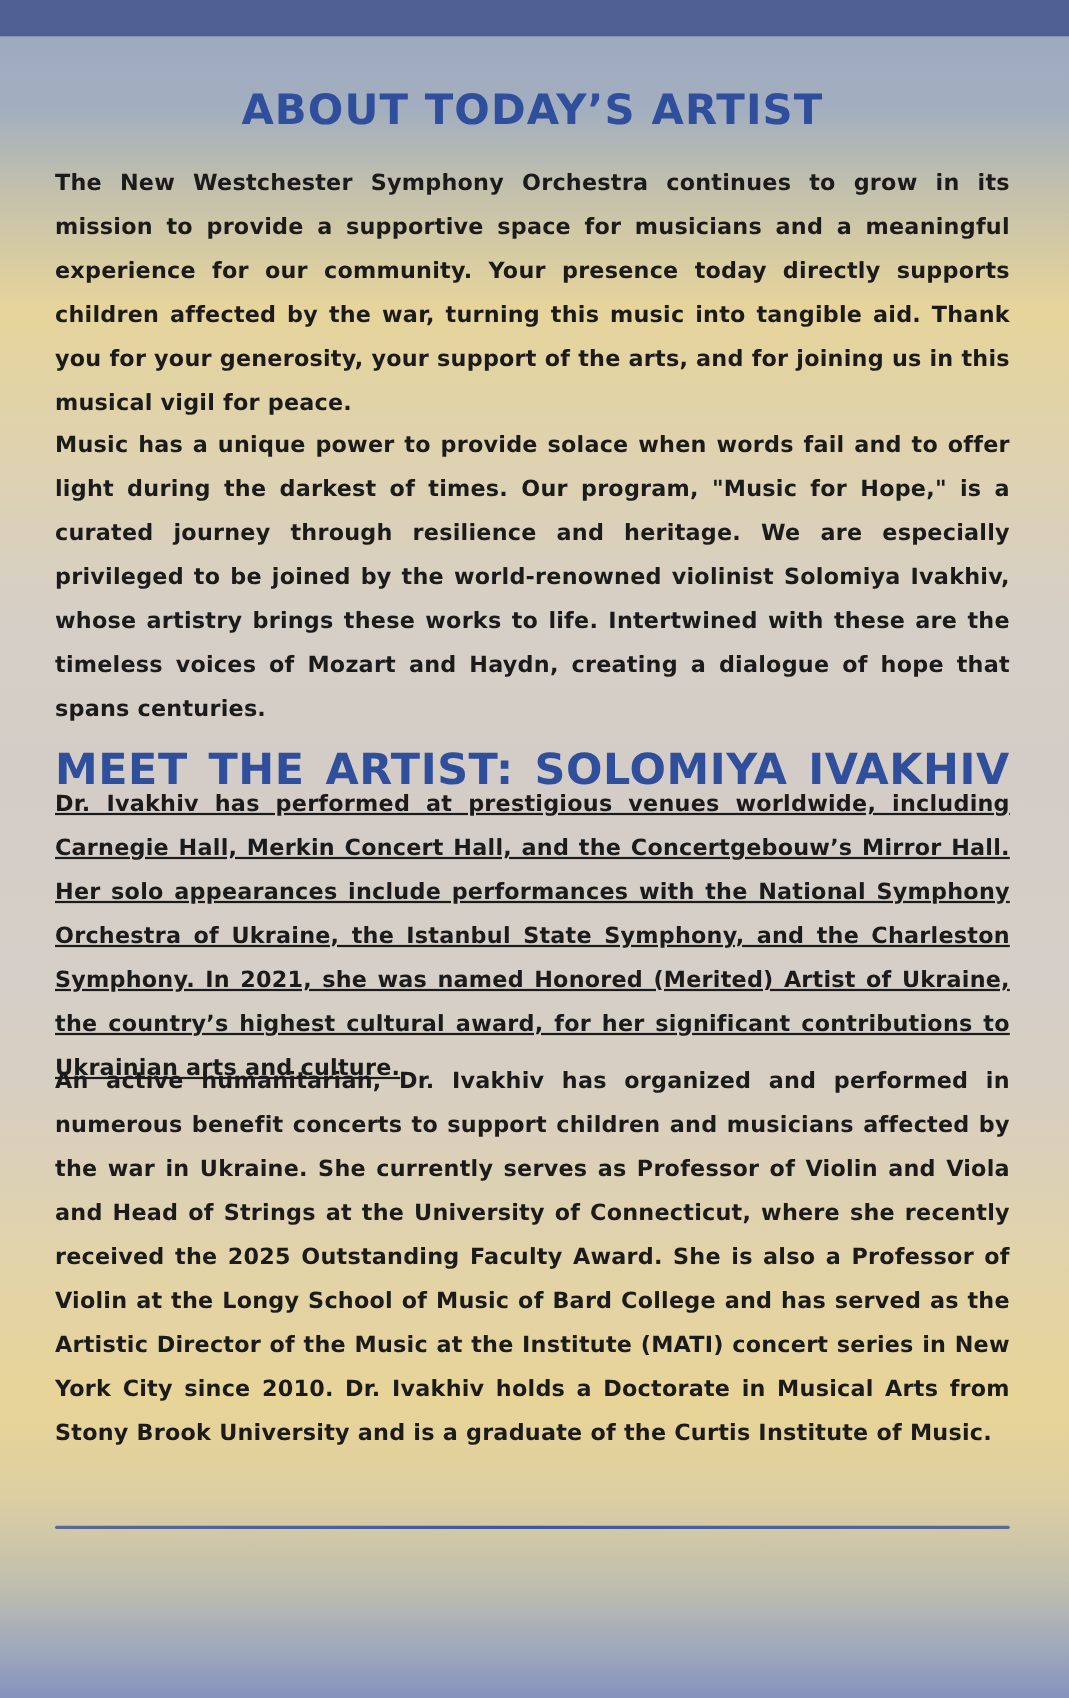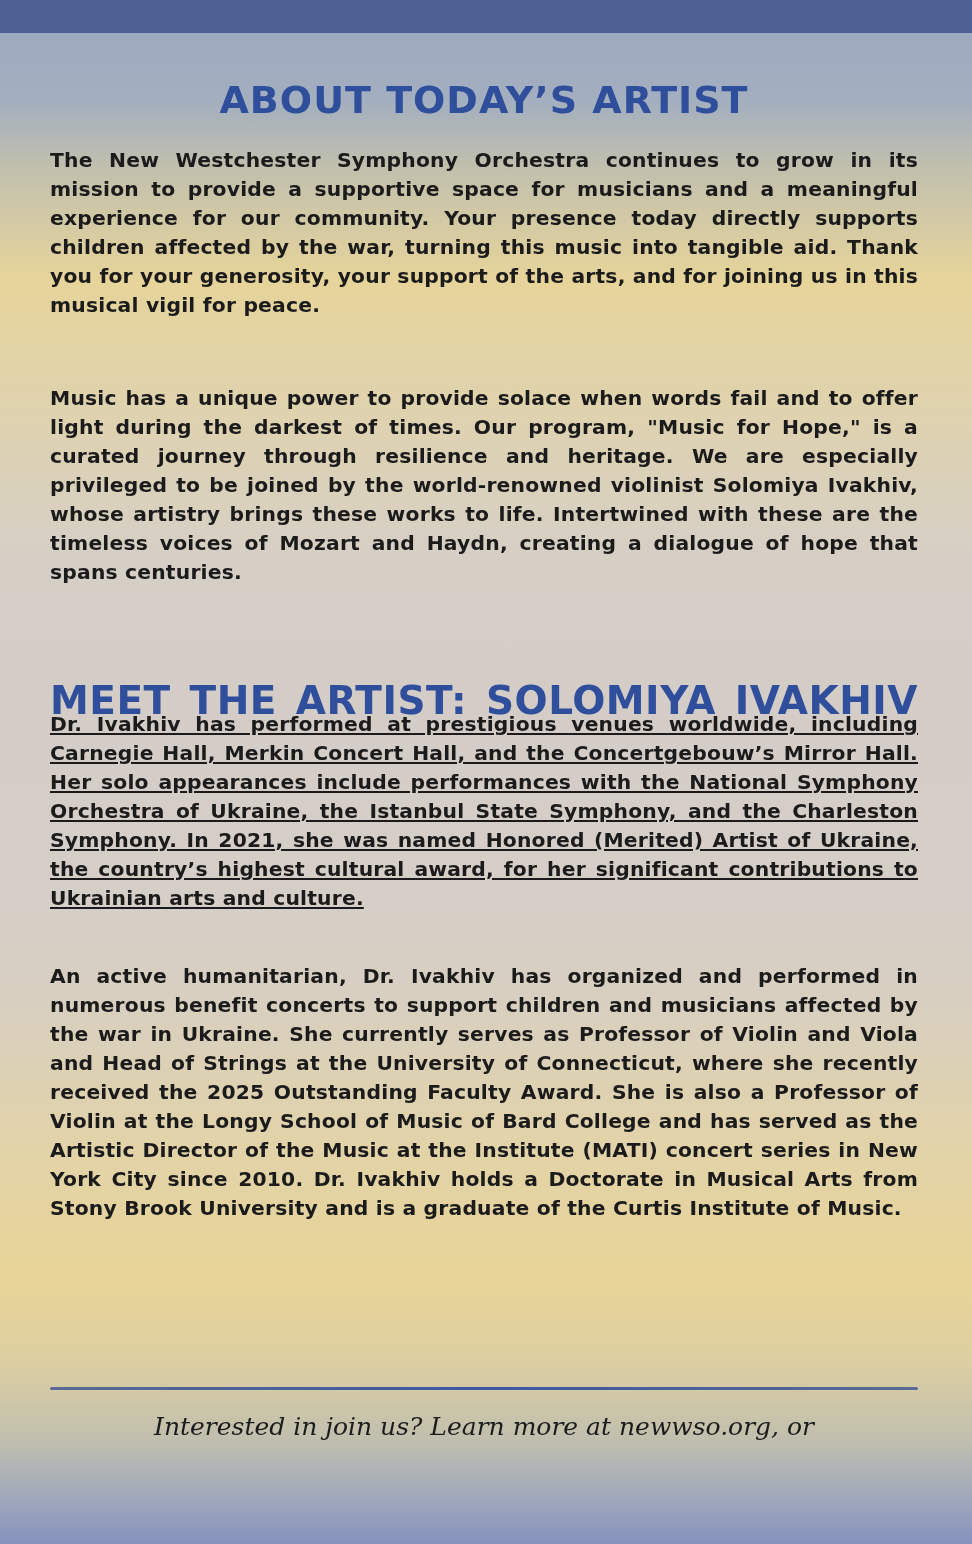--- a/index.html
+++ b/index.html
@@ -17,21 +17,21 @@
   .heading {
     position: absolute; left: 50px; width: 868px;
     color: #2f4e9c; font-family: "DejaVu Sans", sans-serif; font-weight: bold;
     letter-spacing: 1px; margin: 0;
   }
   .h1 { top: 78px; text-align: center; font-size: 38px; }
   .h2 { top: 678px; text-align: justify; text-align-last: justify; font-size: 39px; letter-spacing: 0.5px; }
   .para {
     position: absolute; left: 50px; width: 868px; margin: 0;
     color: #1b1b1b; font-family: "DejaVu Sans", sans-serif; font-weight: bold;
-    font-size: 20.3px; line-height: 29px; text-align: justify; letter-spacing: 0.2px;
+    font-size: 20.3px; line-height: 40px; text-align: justify; letter-spacing: 0.2px;
   }
   .p1 { top: 146px; }
   .p2 { top: 384px; }
   .p3 { top: 710px; text-decoration: underline; }
   .p4 { top: 962px; }
   .divider {
     position: absolute; left: 50px; top: 1387px; width: 868px; height: 3px;
     background: linear-gradient(to right, #5a6a94, #3f57a0 50%, #5a6a94);
     border-radius: 2px;
   }
@@ -50,14 +50,14 @@
 <p class="para p1">The New Westchester Symphony Orchestra continues to grow in its mission to provide a supportive space for musicians and a meaningful experience for our community. Your presence today directly supports children affected by the war, turning this music into tangible aid. Thank you for your generosity, your support of the arts, and for joining us in this musical vigil for peace.</p>
 <p class="para p2">Music has a unique power to provide solace when words fail and to offer light during the darkest of times. Our program, "Music for Hope," is a curated journey through resilience and heritage. We are especially privileged to be joined by the world-renowned violinist Solomiya Ivakhiv, whose artistry brings these works to life. Intertwined with these are the timeless voices of Mozart and Haydn, creating a dialogue of hope that spans centuries.</p>
 
 <h2 class="heading h2">MEET THE ARTIST: SOLOMIYA IVAKHIV</h2>
 <p class="para p3">Dr. Ivakhiv has performed at prestigious venues worldwide, including Carnegie Hall, Merkin Concert Hall, and the Concertgebouw’s Mirror Hall. Her solo appearances include performances with the National Symphony Orchestra of Ukraine, the Istanbul State Symphony, and the Charleston Symphony. In 2021, she was named Honored (Merited) Artist of Ukraine, the country’s highest cultural award, for her significant contributions to Ukrainian arts and culture.</p>
 <p class="para p4">An active humanitarian, Dr. Ivakhiv has organized and performed in numerous benefit concerts to support children and musicians affected by the war in Ukraine. She currently serves as Professor of Violin and Viola and Head of Strings at the University of Connecticut, where she recently received the 2025 Outstanding Faculty Award. She is also a Professor of Violin at the Longy School of Music of Bard College and has served as the Artistic Director of the Music at the Institute (MATI) concert series in New York City since 2010. Dr. Ivakhiv holds a Doctorate in Musical Arts from Stony Brook University and is a graduate of the Curtis Institute of Music.</p>
 
 <div class="divider"></div>
 
 <p class="footer">
-  <span>Interested in join us? Learn more at newwso.org, or</span><br>
+  <br>
 </p>
 
 </body></html>

